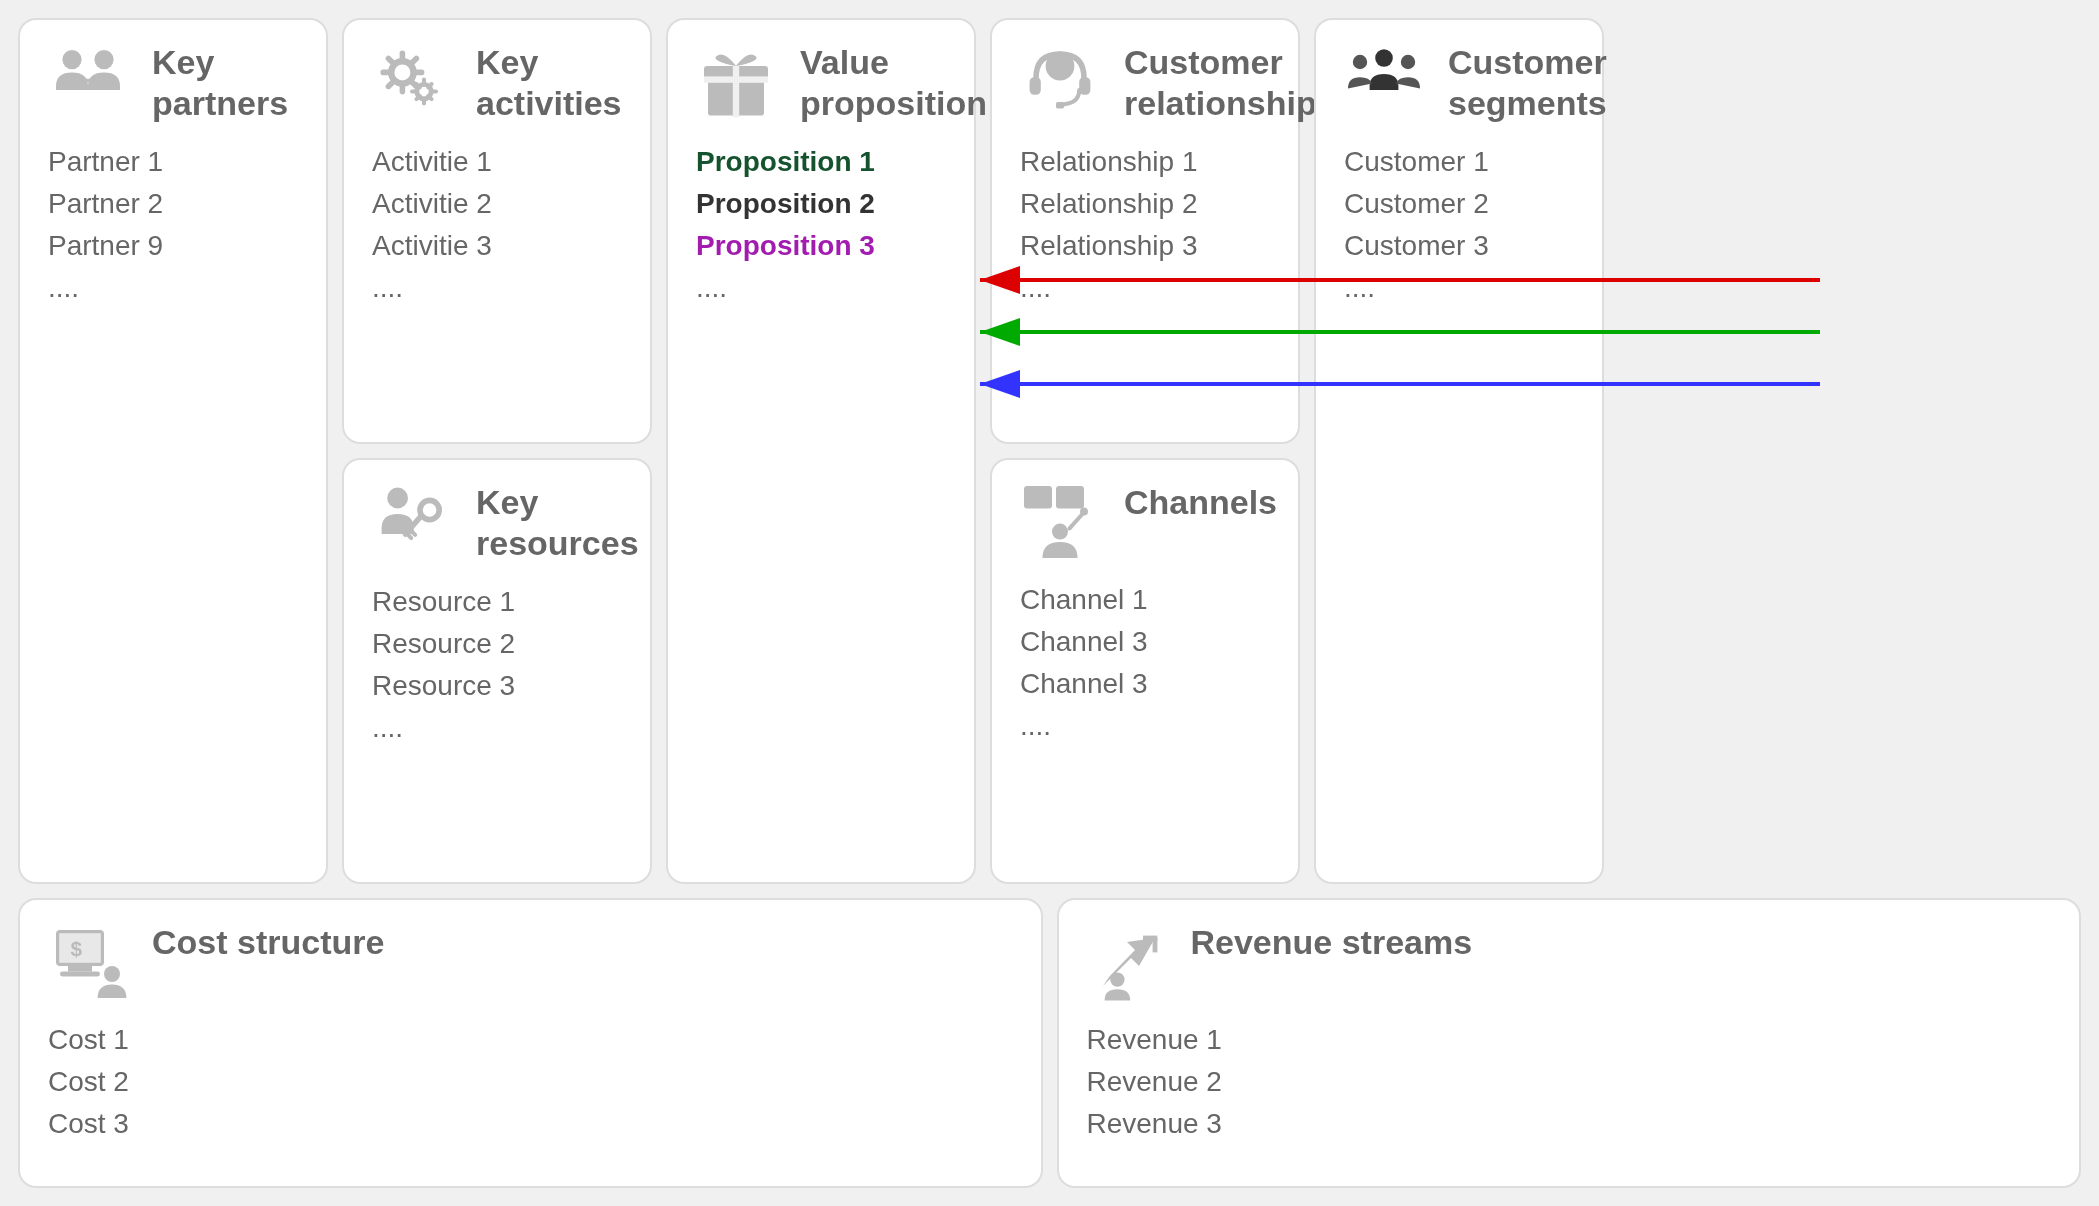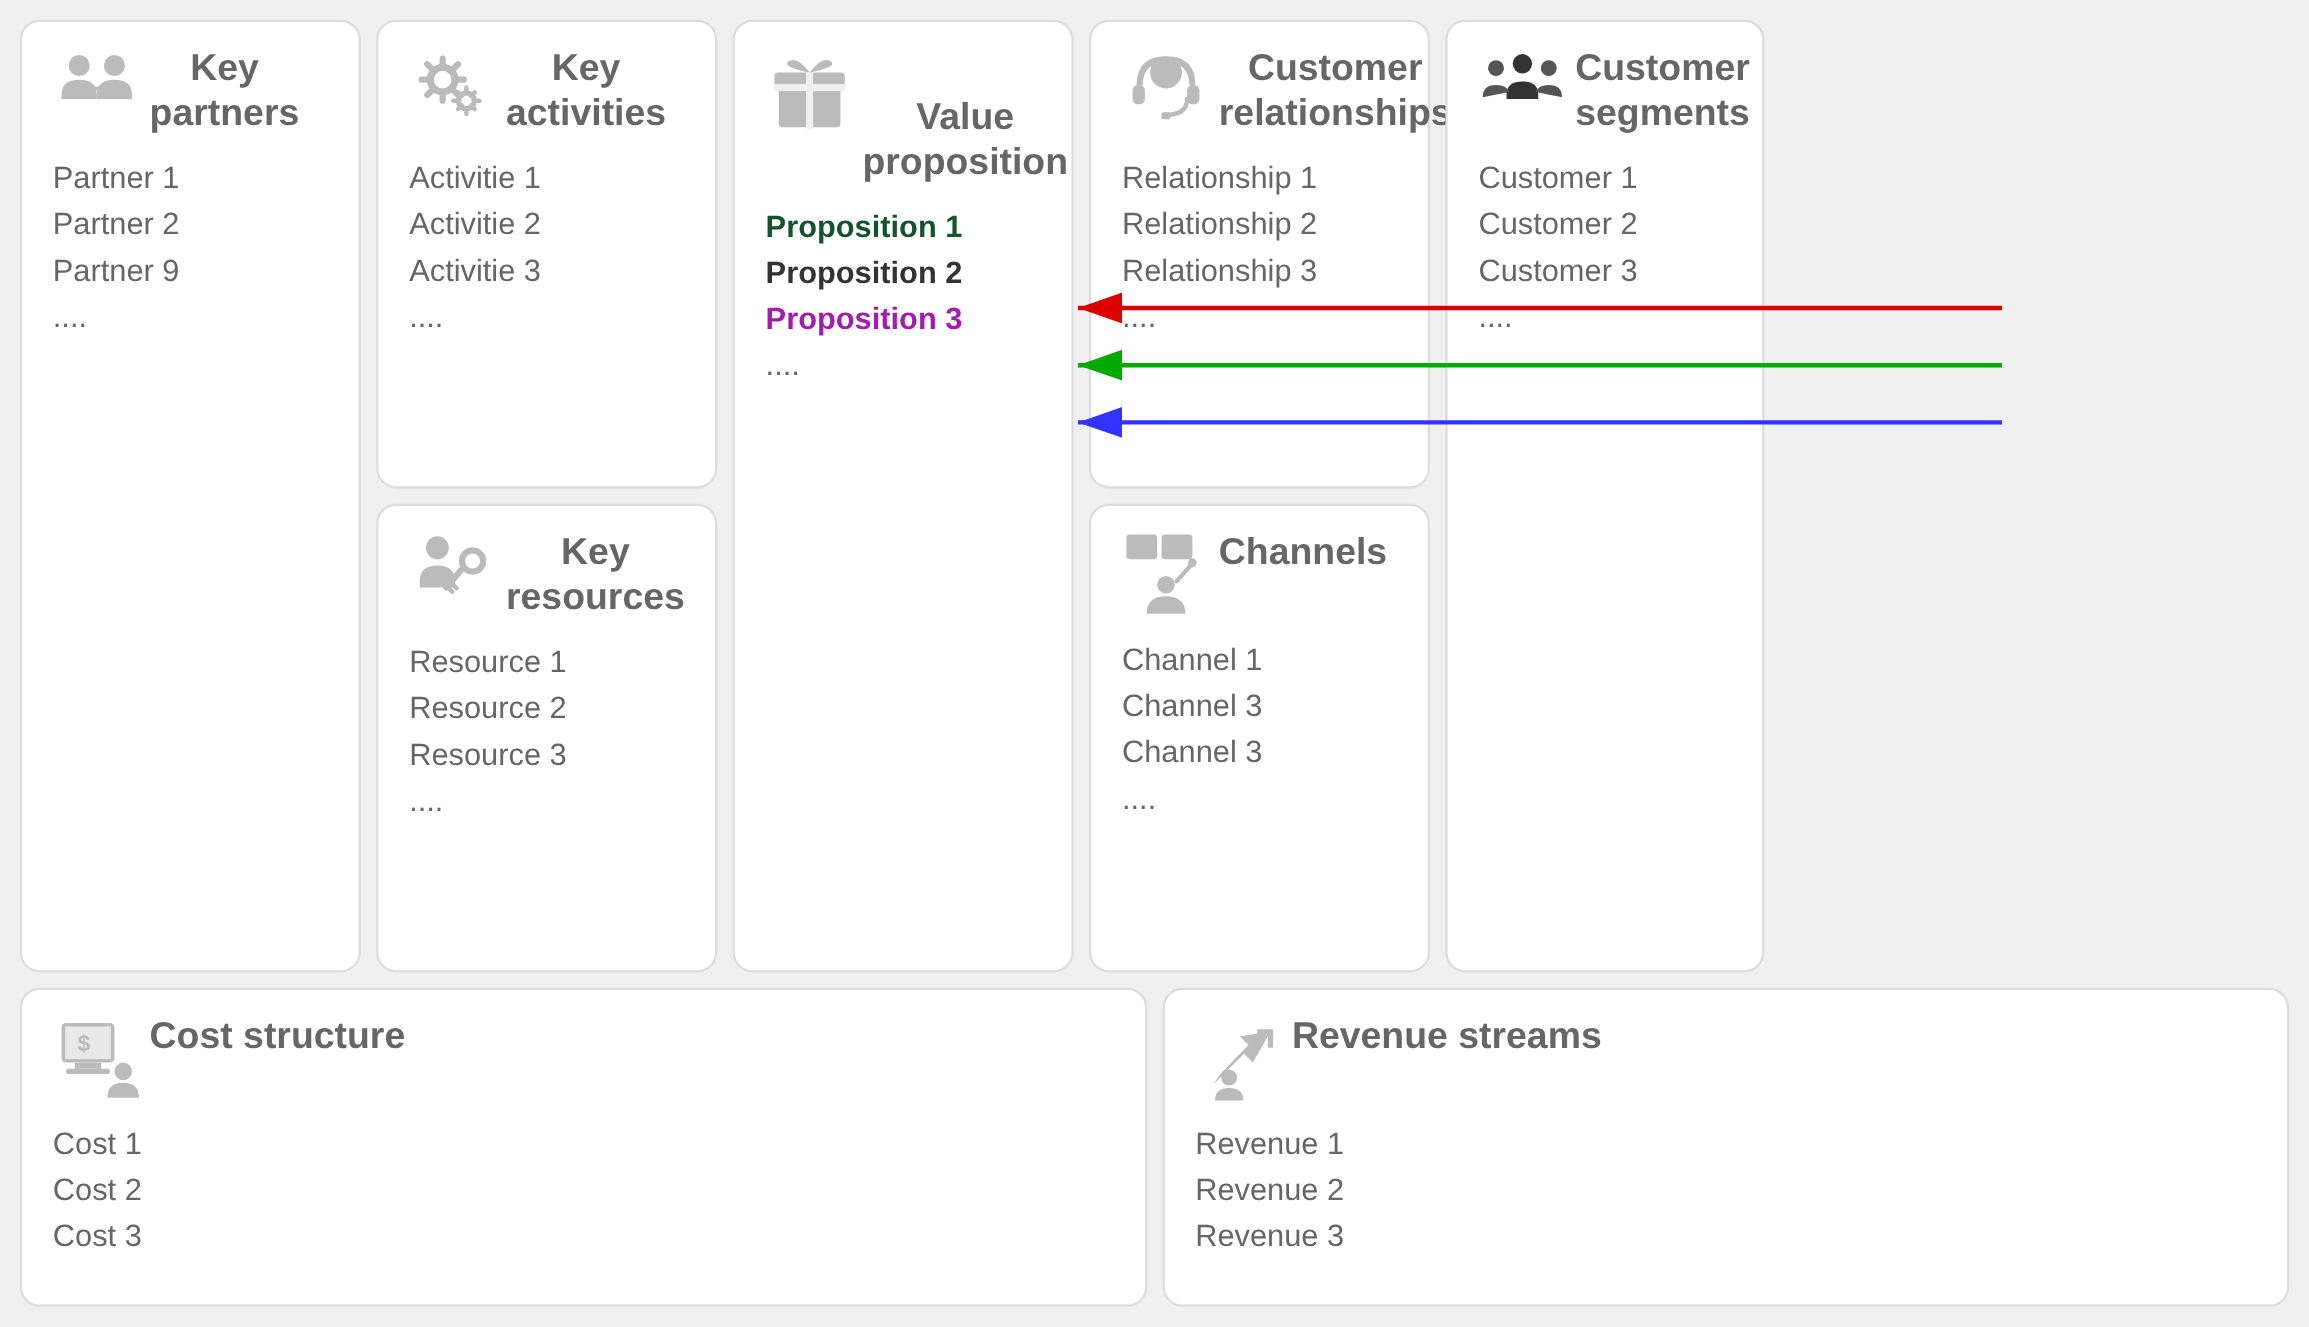--- a/index.html
+++ b/index.html
@@ -29,23 +29,22 @@
     .card {
       background: #fff;
       border-radius: 18px;
       border: 2px solid #ddd;
       padding: 22px 28px;
       position: relative;
     }
     .card-header {
       display: flex;
       align-items: flex-start;
-      gap: 8px;
+      gap: 24px;
       margin-bottom: 22px;
-      text-align: center;
     }
     .card-header-text {
       font-size: 34px;
       font-weight: bold;
       color: #666;
       line-height: 1.2;
     }
     .card-items {
       list-style: none;
       padding: 0;
@@ -159,21 +158,21 @@
 
       <svg class="icon-svg-lg" viewBox="0 0 100 100">
         <rect x="15" y="42" width="70" height="50" rx="4" fill="#bbb"></rect>
         <rect x="10" y="30" width="80" height="16" rx="4" fill="#bbb"></rect>
         <rect x="46" y="28" width="8" height="66" fill="#f0f0f0"></rect>
         <rect x="10" y="43" width="80" height="8" fill="#f0f0f0"></rect>
 
         <path d="M50 30 Q35 10 25 18 Q20 24 50 30" fill="#bbb"></path>
         <path d="M50 30 Q65 10 75 18 Q80 24 50 30" fill="#bbb"></path>
       </svg>
-      <div class="card-header-text" style="white-space:pre-line;margin-top:44px;">Value
+      <div class="card-header-text" style="white-space:pre-line;">Value
 proposition</div>
     </div>
     <ul class="card-items">
       <li style="font-weight:bold; color:#14532d;">Proposition 1</li>
       <li style="font-weight:bold; color:#333;">Proposition 2</li>
       <li style="font-weight:bold; color:#a21caf;">Proposition 3</li>
       <li>....</li>
     </ul>
   </div>
 

